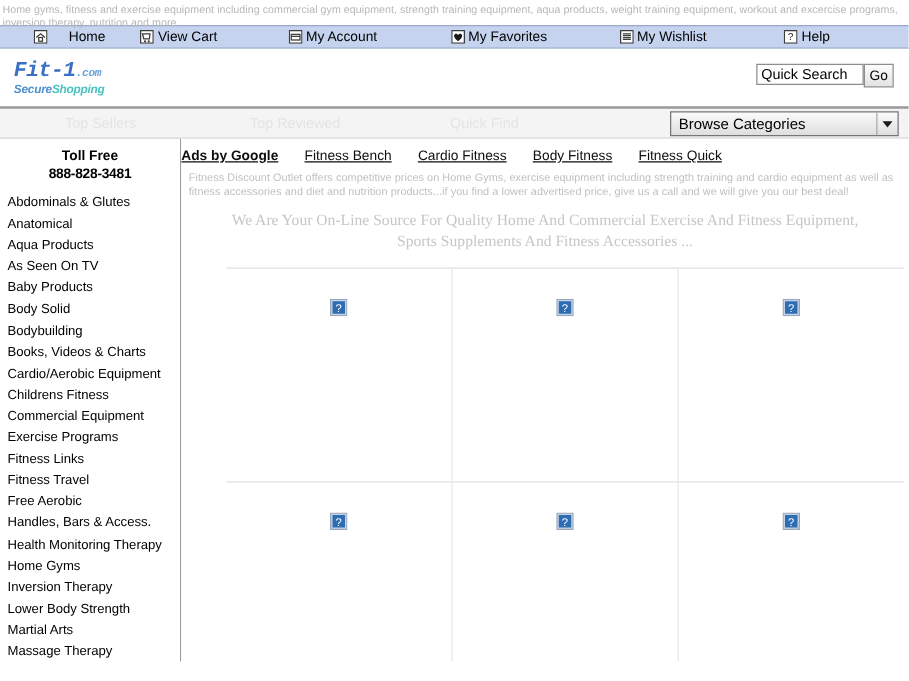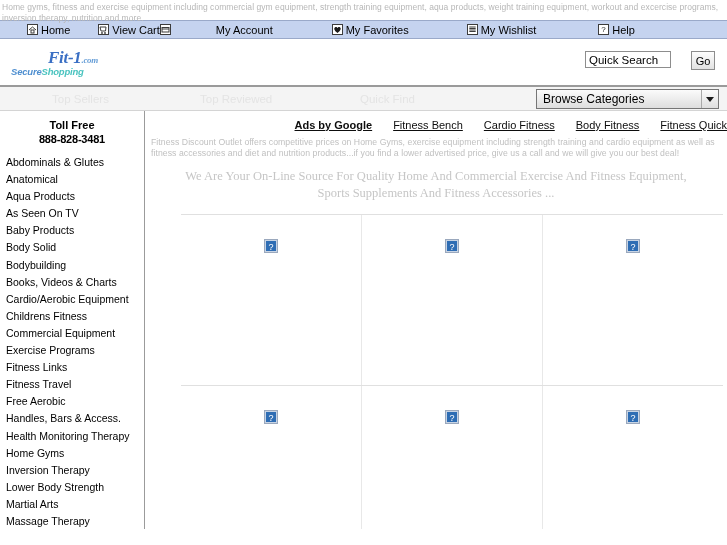--- a/index.html
+++ b/index.html
@@ -58,27 +58,26 @@
     position: relative;
     background: #fff;
   }
   .logo {
     position: absolute;
     left: 11px;
     top: 10px;
     line-height: 1;
   }
   .logo .l1 {
-    font-family: Liberation Serif, serif;
+    font-family: Liberation Mono, monospace;
     font-style: italic;
     font-weight: bold;
     font-size: 17px;
     color: #3a6fc4;
     letter-spacing: -0.3px;
-    margin-left: 37px;
   }
   .logo .l1 .dotcom {
     font-size: 9px;
     color: #6aa0d8;
     font-weight: bold;
   }
   .logo .l2 {
     font-family: "Liberation Sans", sans-serif;
     font-style: italic;
     font-weight: bold;
@@ -103,21 +102,21 @@
     font-family: "Liberation Sans", sans-serif;
     font-size: 11.5px;
     padding: 0 3px;
     border: 1px solid #8d8d8d;
     border-radius: 0;
     box-sizing: border-box;
     color: #000;
     background: #fff;
   }
   .gobtn {
-    margin-left: 20px;
+    margin-left: 0;
     width: 24px;
     height: 19px;
     font-family: "Liberation Sans", sans-serif;
     font-size: 11px;
     border: 1px solid #8d8d8d;
     background: linear-gradient(#fdfdfd, #e2e2e2);
     box-sizing: border-box;
     cursor: pointer;
     padding: 0;
   }
@@ -213,21 +212,21 @@
 
   .main {
     flex: 1;
     position: relative;
     background: #fff;
     overflow: hidden;
   }
 
   .adsrow {
     display: flex;
-    justify-content: flex-end;
+    justify-content: flex-start;
     align-items: baseline;
     padding-top: 8px;
     gap: 21px;
   }
   .adsrow a {
     font-size: 11px;
     color: #0d0d0d;
     text-decoration: underline;
     white-space: nowrap;
     cursor: pointer;
@@ -279,38 +278,38 @@
     display: block;
     cursor: pointer;
   }
 </style>
 </head>
 <body>
 
 <div class="tagline">Home gyms, fitness and exercise equipment including commercial gym equipment, strength training equipment, aqua products, weight training equipment, workout and excercise programs, inversion therapy, nutrition and more.</div>
 
 <div class="mainnav">
-  <div class="navitem" style="margin-left:27px;">
+  <div class="navitem" style="margin-left:27px;gap:14px;">
     <svg class="navicon" viewBox="0 0 11 11">
       <rect x="0.5" y="0.5" width="10" height="10" fill="#fff" stroke="#3c3c3c"></rect>
       <path d="M2 6 L5.5 3 L9 6" fill="none" stroke="#3c3c3c"></path>
       <rect x="4" y="6" width="3" height="3" fill="none" stroke="#3c3c3c"></rect>
     </svg>
     <span>Home</span>
   </div>
   <div class="navitem" style="margin-left:28px;">
     <svg class="navicon" viewBox="0 0 11 11">
       <rect x="0.5" y="0.5" width="10" height="10" fill="#fff" stroke="#3c3c3c"></rect>
       <path d="M2 3 H8 L7.5 7 H3 Z" fill="none" stroke="#3c3c3c"></path>
       <circle cx="4" cy="9" r="0.9" fill="#3c3c3c"></circle>
       <circle cx="7" cy="9" r="0.9" fill="#3c3c3c"></circle>
     </svg>
     <span>View Cart</span>
   </div>
-  <div class="navitem" style="gap:42px;">
+  <div class="navitem" style="margin-left:57px;">
     <svg class="navicon" viewBox="0 0 11 11">
       <rect x="0.5" y="0.5" width="10" height="10" fill="#fff" stroke="#3c3c3c"></rect>
       <rect x="2" y="3.5" width="7" height="4.5" fill="none" stroke="#3c3c3c"></rect>
       <line x1="2" y1="5" x2="9" y2="5" stroke="#3c3c3c"></line>
     </svg>
     <span>My Account</span>
   </div>
   <div class="navitem" style="margin-left:59px;">
     <svg class="navicon" viewBox="0 0 11 11">
       <rect x="0.5" y="0.5" width="10" height="10" fill="#fff" stroke="#3c3c3c"></rect>

